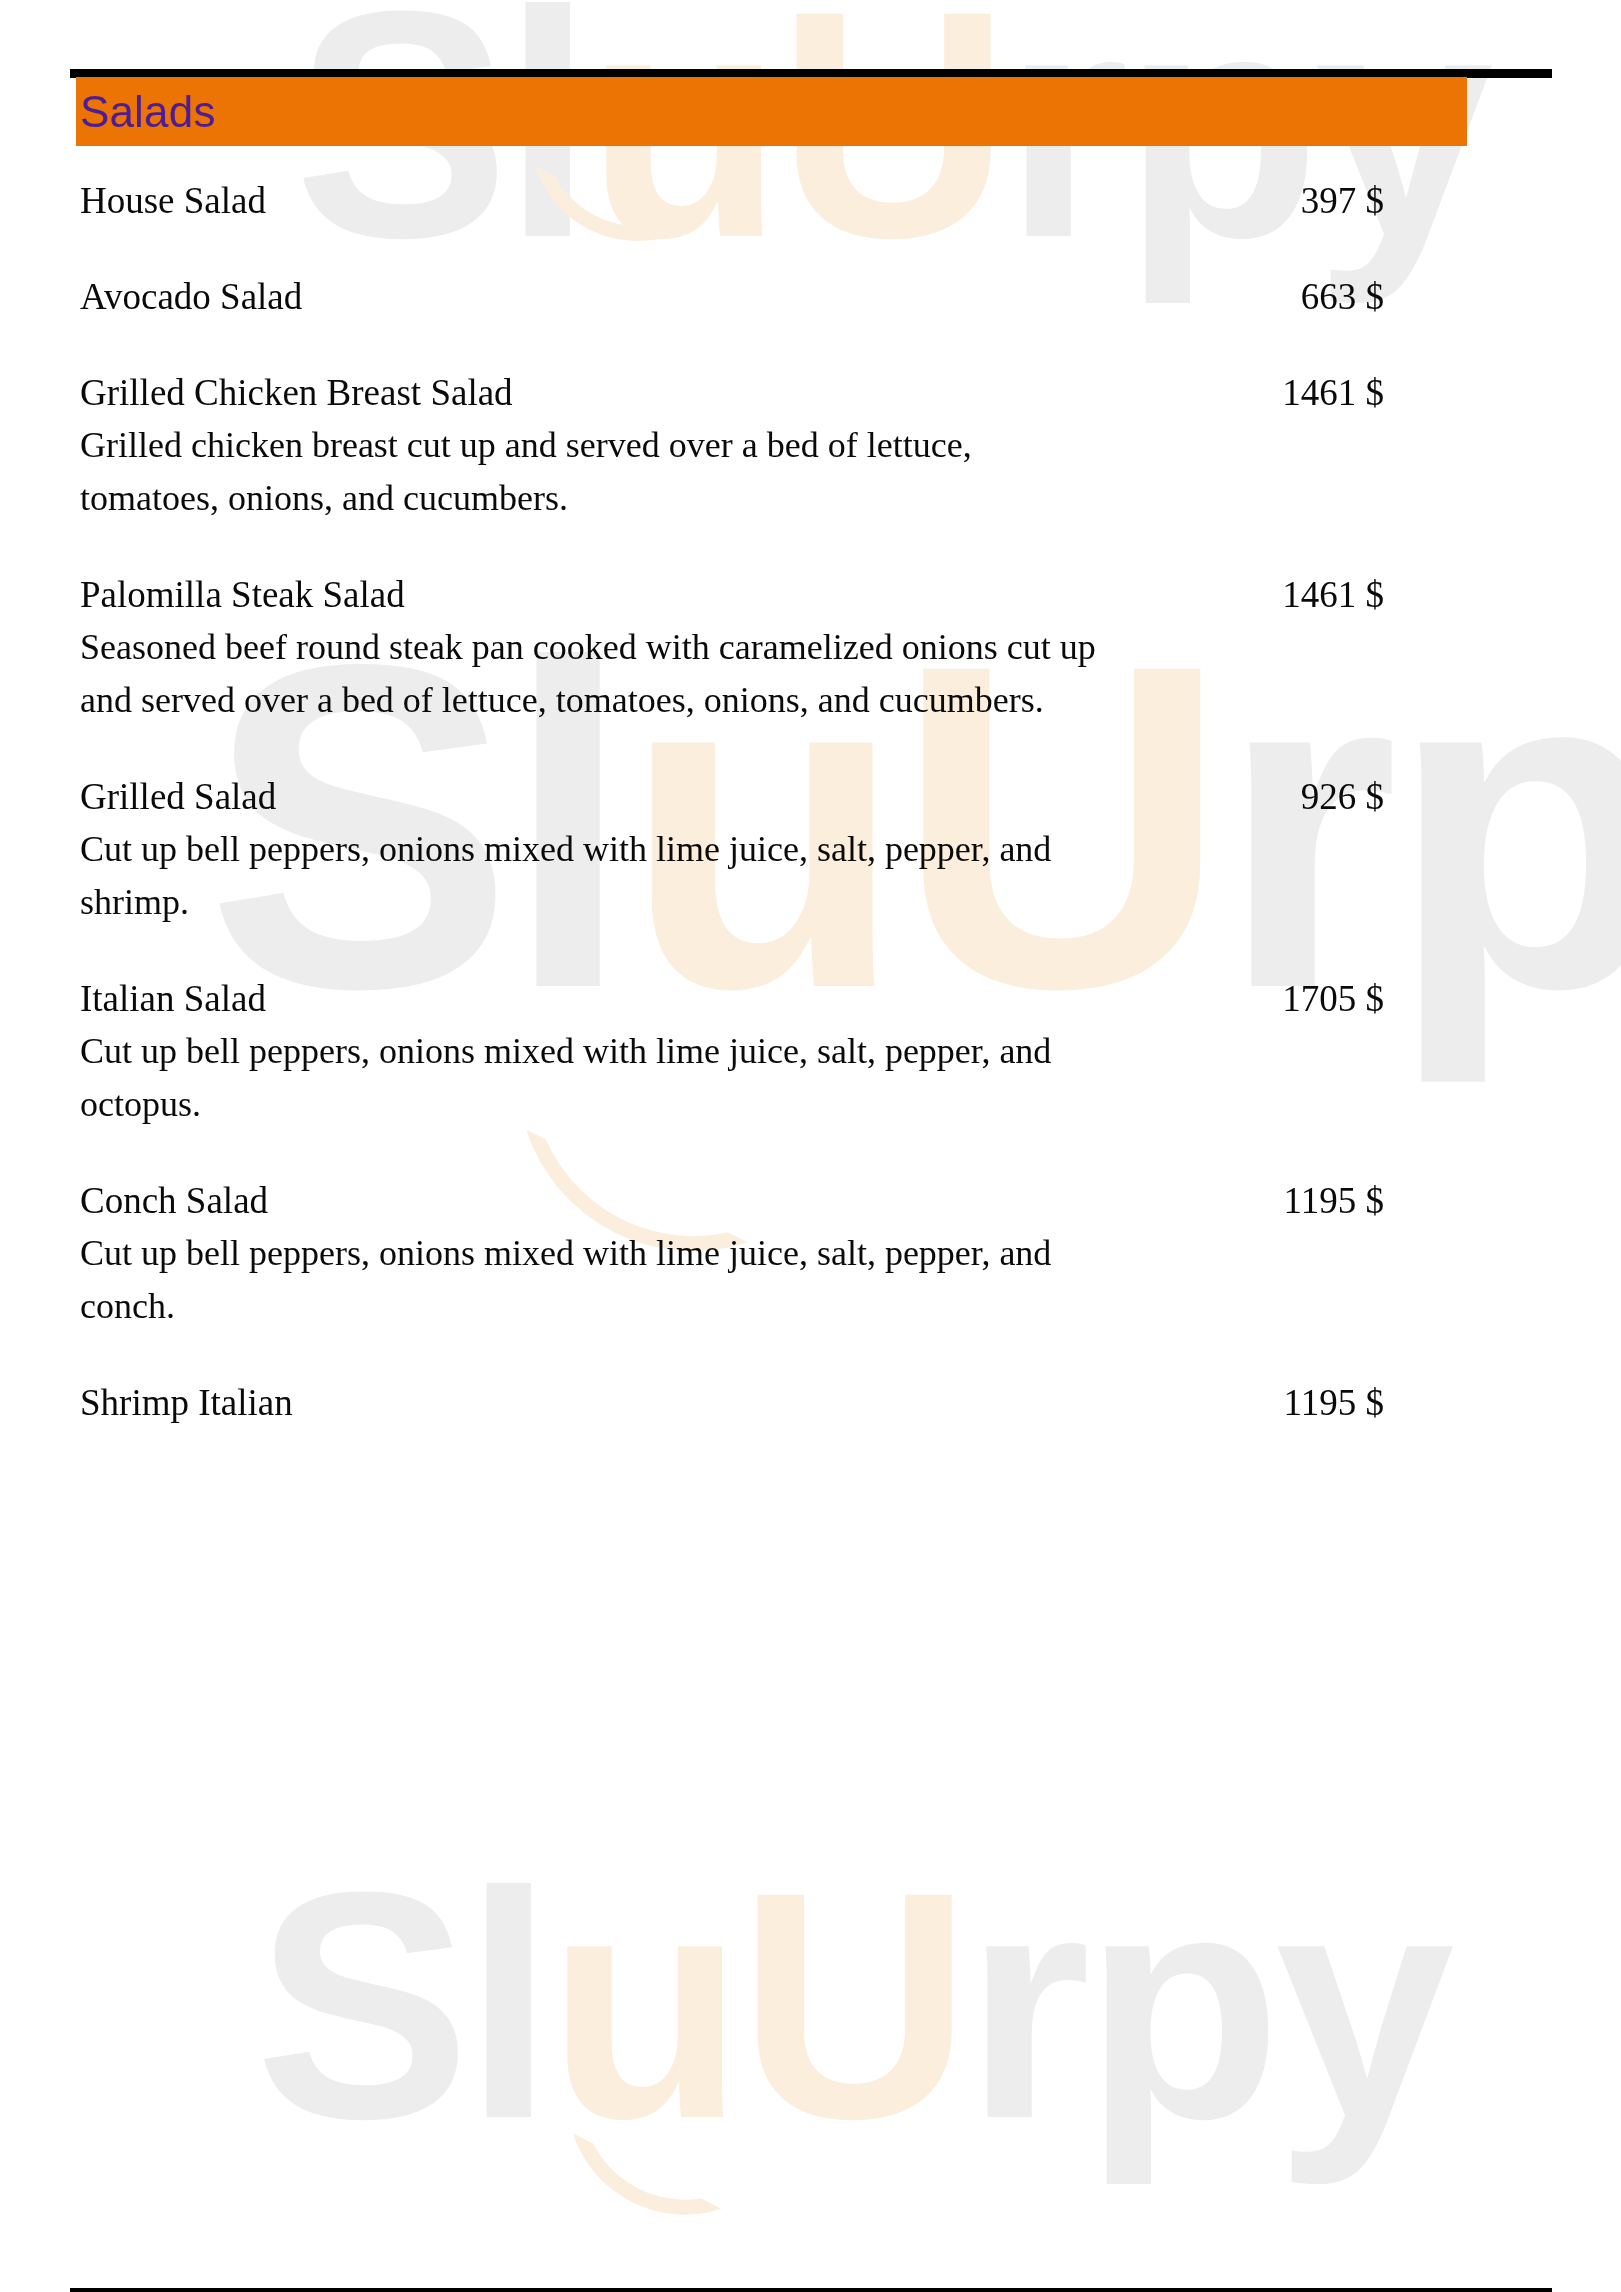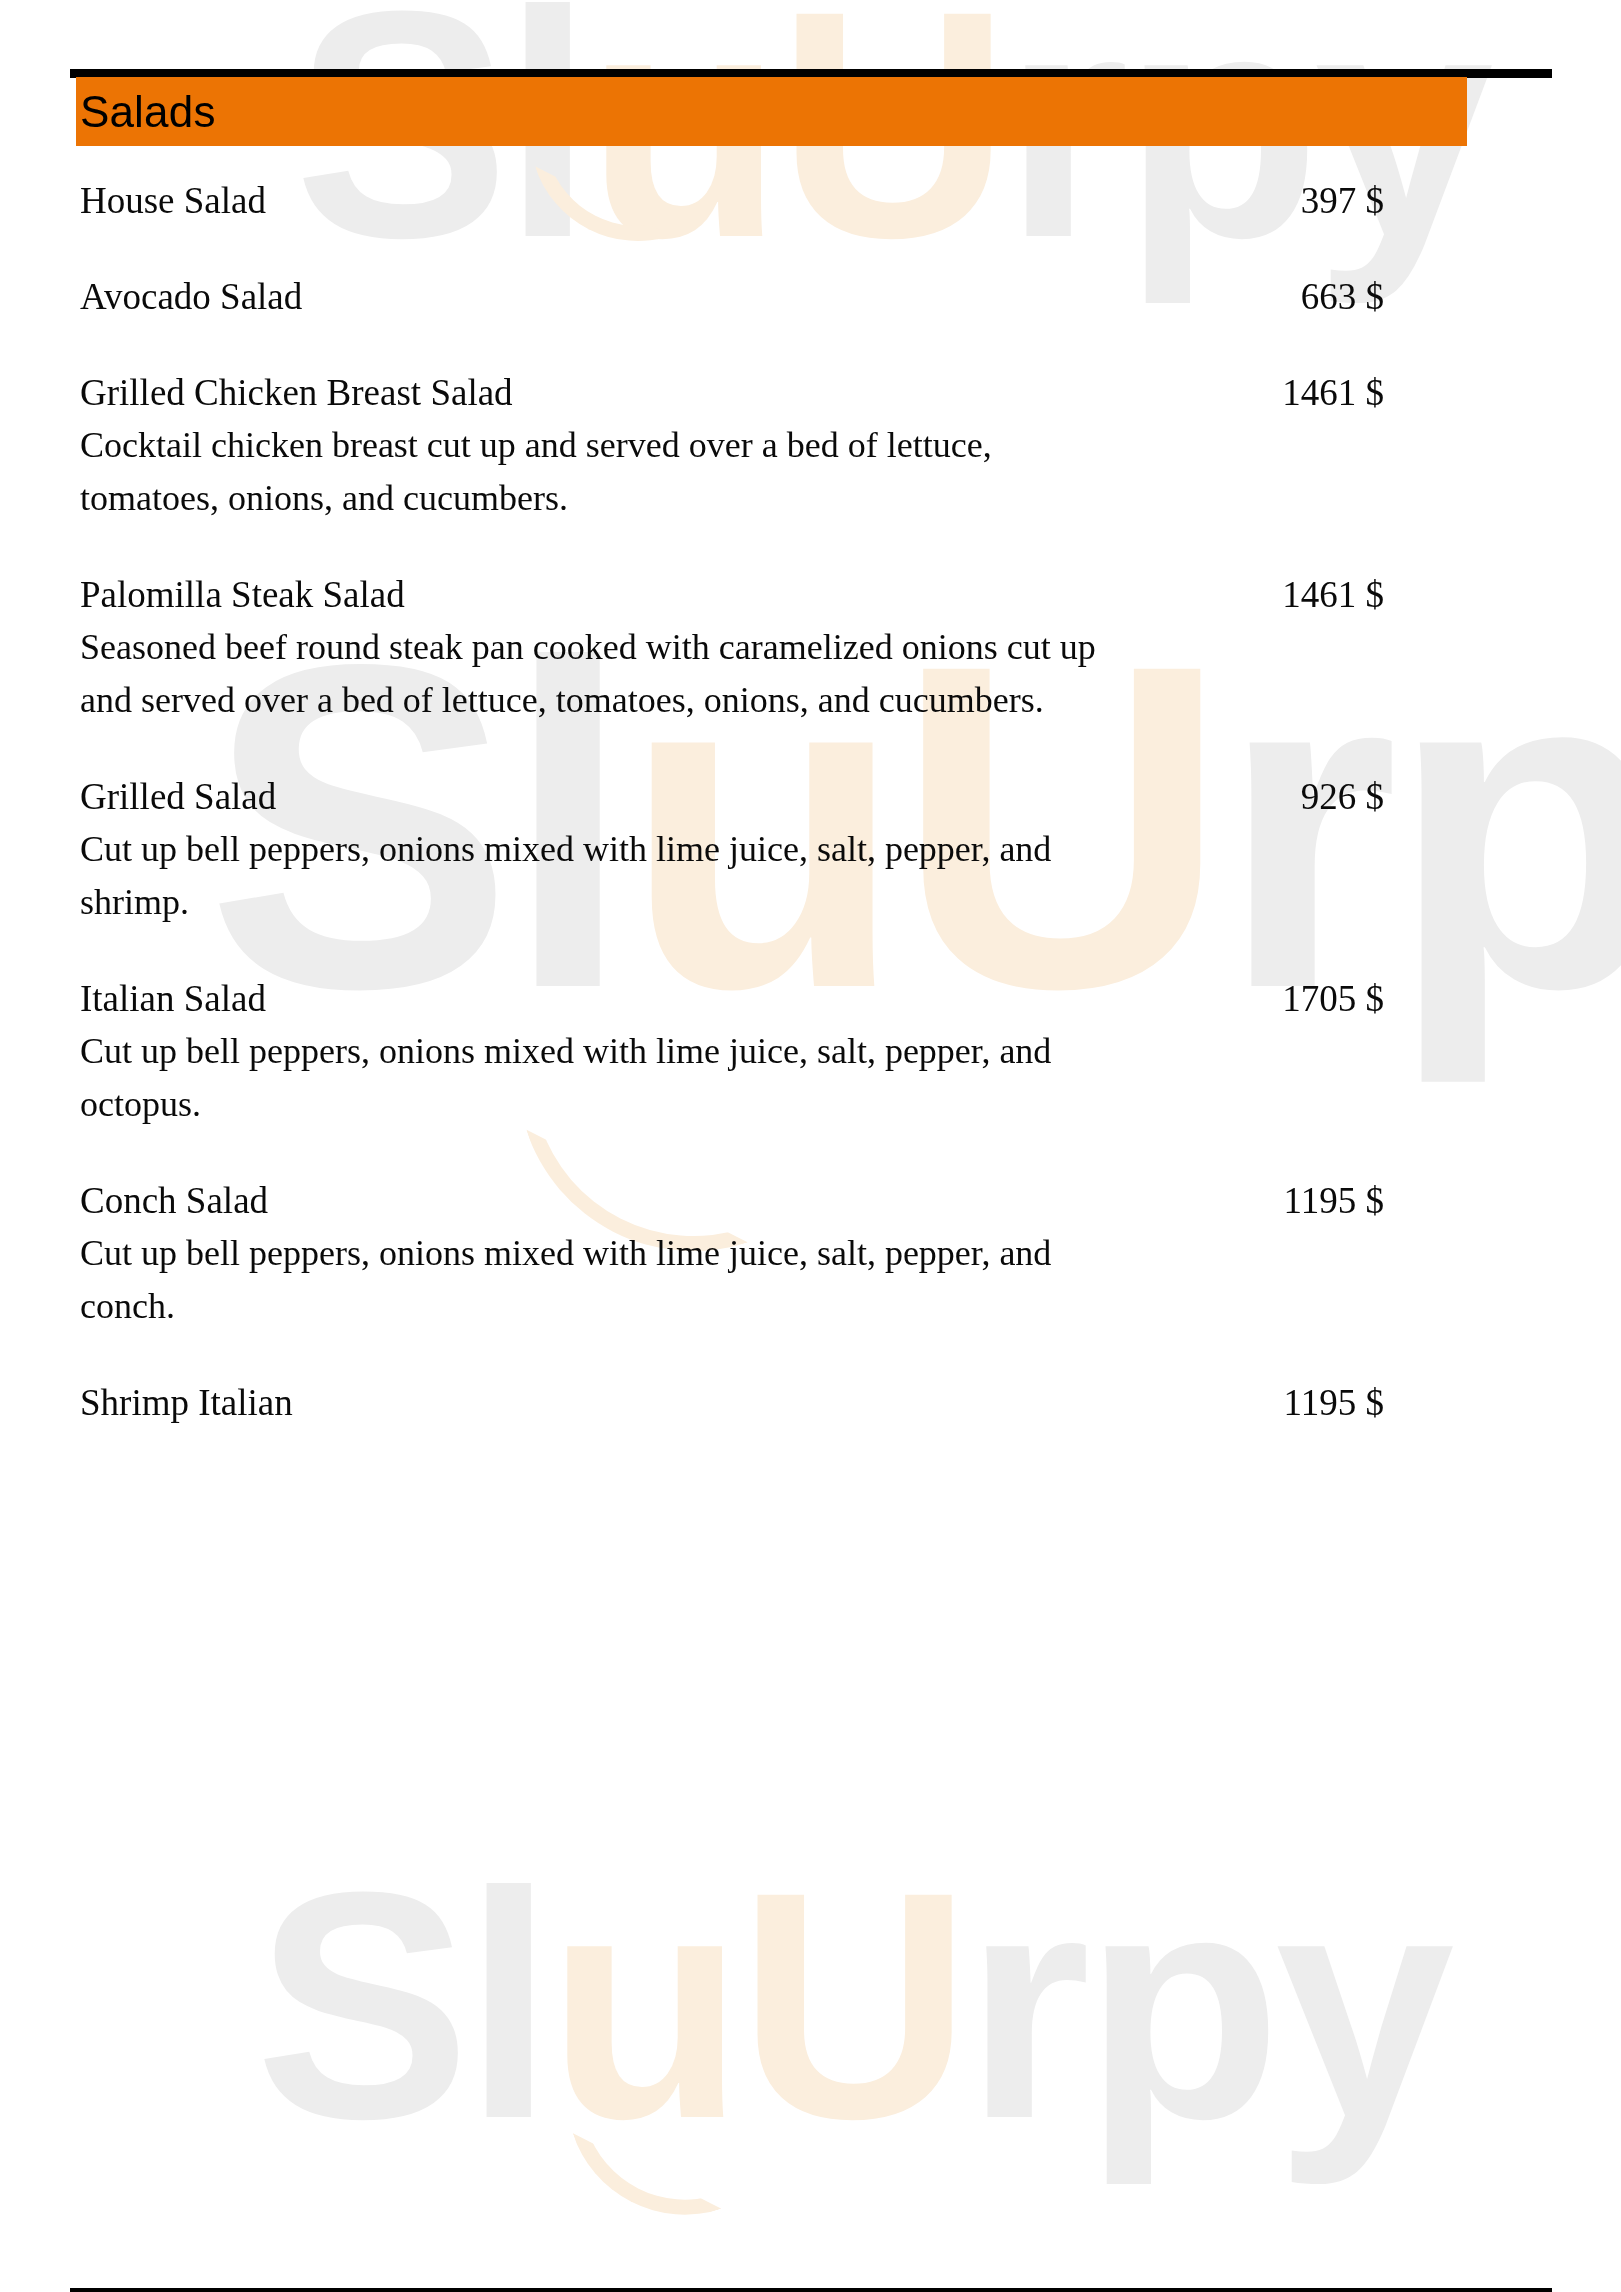--- a/index.html
+++ b/index.html
@@ -83,21 +83,21 @@
     width: 1391px;
     height: 69px;
     background: #ec7404;
     display: flex;
     align-items: center;
   }
   .section-header-title {
     font-family: "Liberation Sans", "DejaVu Sans", sans-serif;
     font-size: 44px;
     font-weight: 400;
-    color: #000000;
+    color: #4c1d95;
     line-height: 1;
     margin-left: 3.9px;
     letter-spacing: 0.2px;
   }
 
   
   .menu {
     position: absolute;
     left: 80px;
     top: 174px;
@@ -183,21 +183,21 @@
           <div class="item-head">
             <div class="item-name">Avocado Salad</div>
             <div class="item-price">663 $</div>
           </div>
         </div>
         <div class="menu-item">
           <div class="item-head">
             <div class="item-name">Grilled Chicken Breast Salad</div>
             <div class="item-price">1461 $</div>
           </div>
-          <div class="item-desc">Cocktail chicken breast cut up and served over a bed of lettuce, tomatoes, onions, and cucumbers.</div>
+          <div class="item-desc">Grilled chicken breast cut up and served over a bed of lettuce, tomatoes, onions, and cucumbers.</div>
         </div>
         <div class="menu-item">
           <div class="item-head">
             <div class="item-name">Palomilla Steak Salad</div>
             <div class="item-price">1461 $</div>
           </div>
           <div class="item-desc">Seasoned beef round steak pan cooked with caramelized onions cut up and served over a bed of lettuce, tomatoes, onions, and cucumbers.</div>
         </div>
         <div class="menu-item">
           <div class="item-head">

